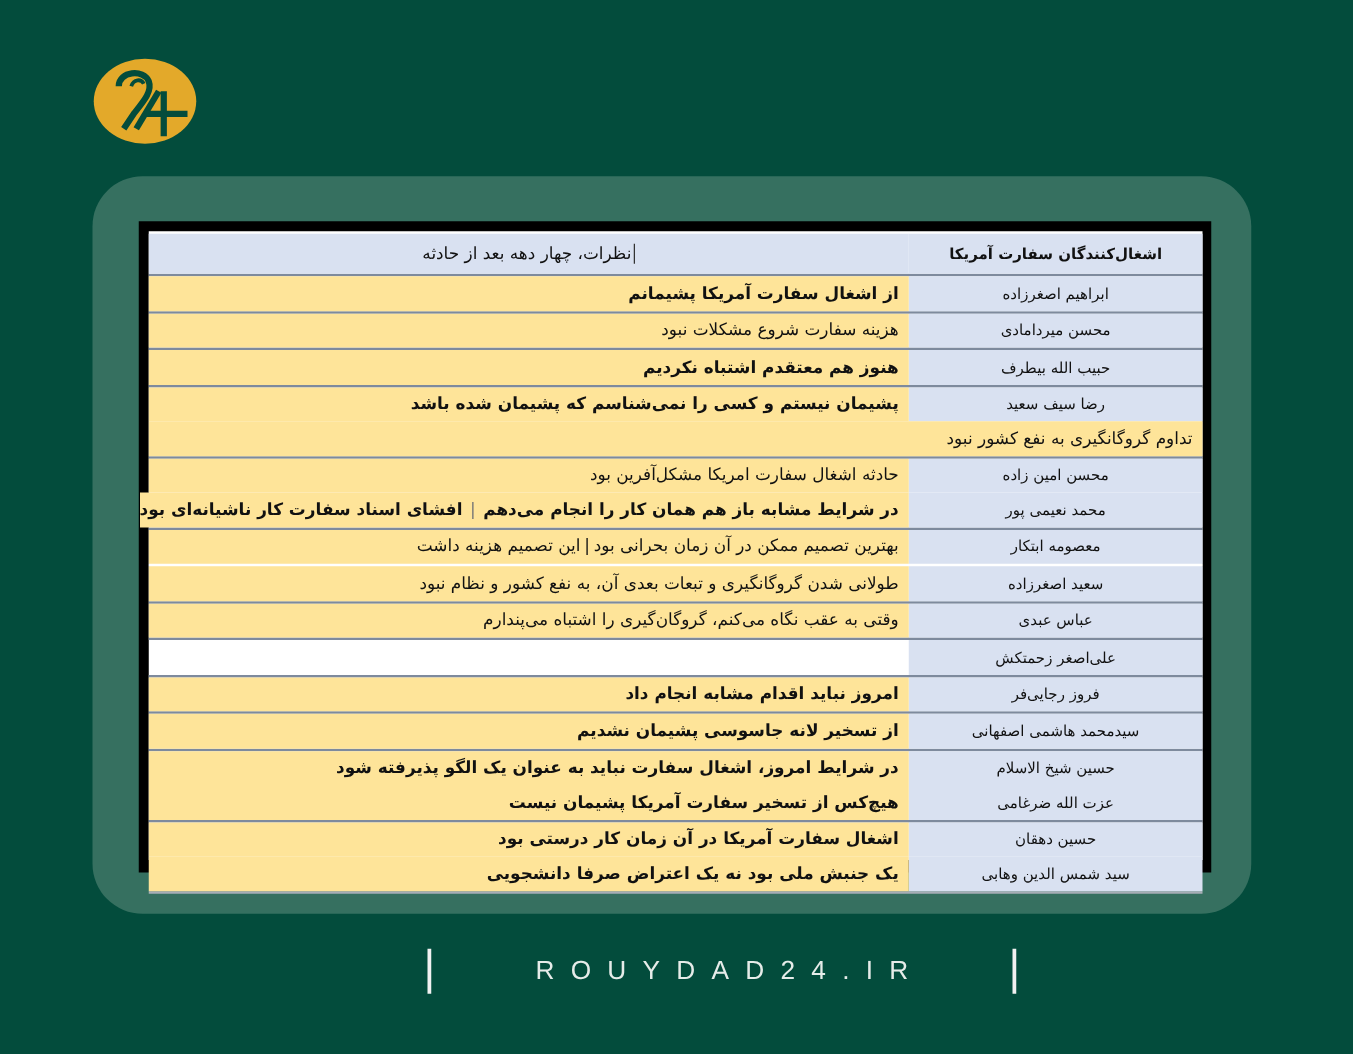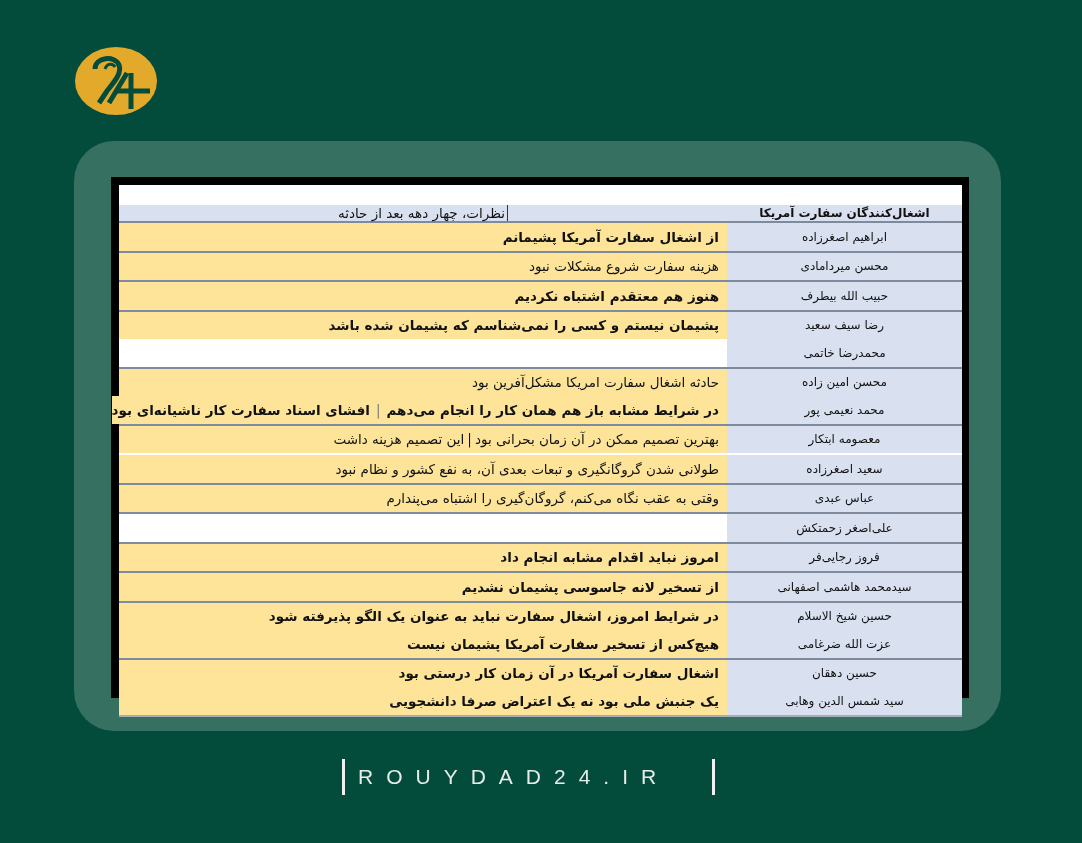--- a/index.html
+++ b/index.html
@@ -61,21 +61,21 @@
       background: #fee499;
       color: #111;
       font-size: 13.5px;
       display: flex; align-items: center; justify-content: flex-start;
       padding-right: 8px;
       white-space: nowrap;
       font-weight: bold;
     }
     .cell-view.light { font-weight: normal; }
     .row.header .cell-name, .row.header .cell-view {
-      background: #d9e1f1; height: 16px; font-weight: bold; margin-top: 18px;
+      background: #d9e1f1; height: 32px; font-weight: bold;
     }
     .row.header .cell-view {
       justify-content: center;
       padding-right: 0;
       font-weight: normal;
     }
     .row.header .cell-view span {
       border-right: 1px solid #333;
       padding-right: 2px;
     }
@@ -84,24 +84,24 @@
     .group { border-top: 2px solid #7e8a9d; }
     .group.white-sep { border-top: 2px solid #ffffff; }
     .line { height: 27.5px; }
     .pipe { color: #777; margin: 0 6px; font-weight: normal; }
 
     .bottom-line { height: 2px; background: #a7adb6; }
 
     
     .footer {
       position: absolute; left: 342px; top: 759px;
-      width: 373px; height: 36px;
+      width: 471px; height: 36px;
       border-left: 3px solid #f1f1f1;
       border-right: 3px solid #f1f1f1;
-      display: flex; align-items: center; justify-content: flex-start;
+      display: flex; align-items: center; justify-content: center;
     }
     .footer-text {
       color: #e6ece9;
       font-family: "Liberation Sans", sans-serif;
       font-size: 21px;
       letter-spacing: 13px;
       padding-left: 13px;
     }
   </style>
 </head>
@@ -148,21 +148,21 @@
           <div class="cell-name">حبیب الله بیطرف</div>
           <div class="cell-view">هنوز هم معتقدم اشتباه نکردیم</div>
         </div>
       </div>
       <div class="group">
         <div class="row line">
           <div class="cell-name">رضا سیف سعید</div>
           <div class="cell-view">پشیمان نیستم و کسی را نمی‌شناسم که پشیمان شده باشد</div>
         </div>
         <div class="row line">
-          <div class="cell-name">محمدرضا خاتمی</div>
+          <div class="cell-view light">تداوم گروگانگیری به نفع کشور نبود</div>
         </div>
       </div>
       <div class="group">
         <div class="row line">
           <div class="cell-name">محسن امین زاده</div>
           <div class="cell-view light">حادثه اشغال سفارت امریکا مشکل‌آفرین بود</div>
         </div>
         <div class="row line">
           <div class="cell-name">محمد نعیمی پور</div>
           <div class="cell-view">

